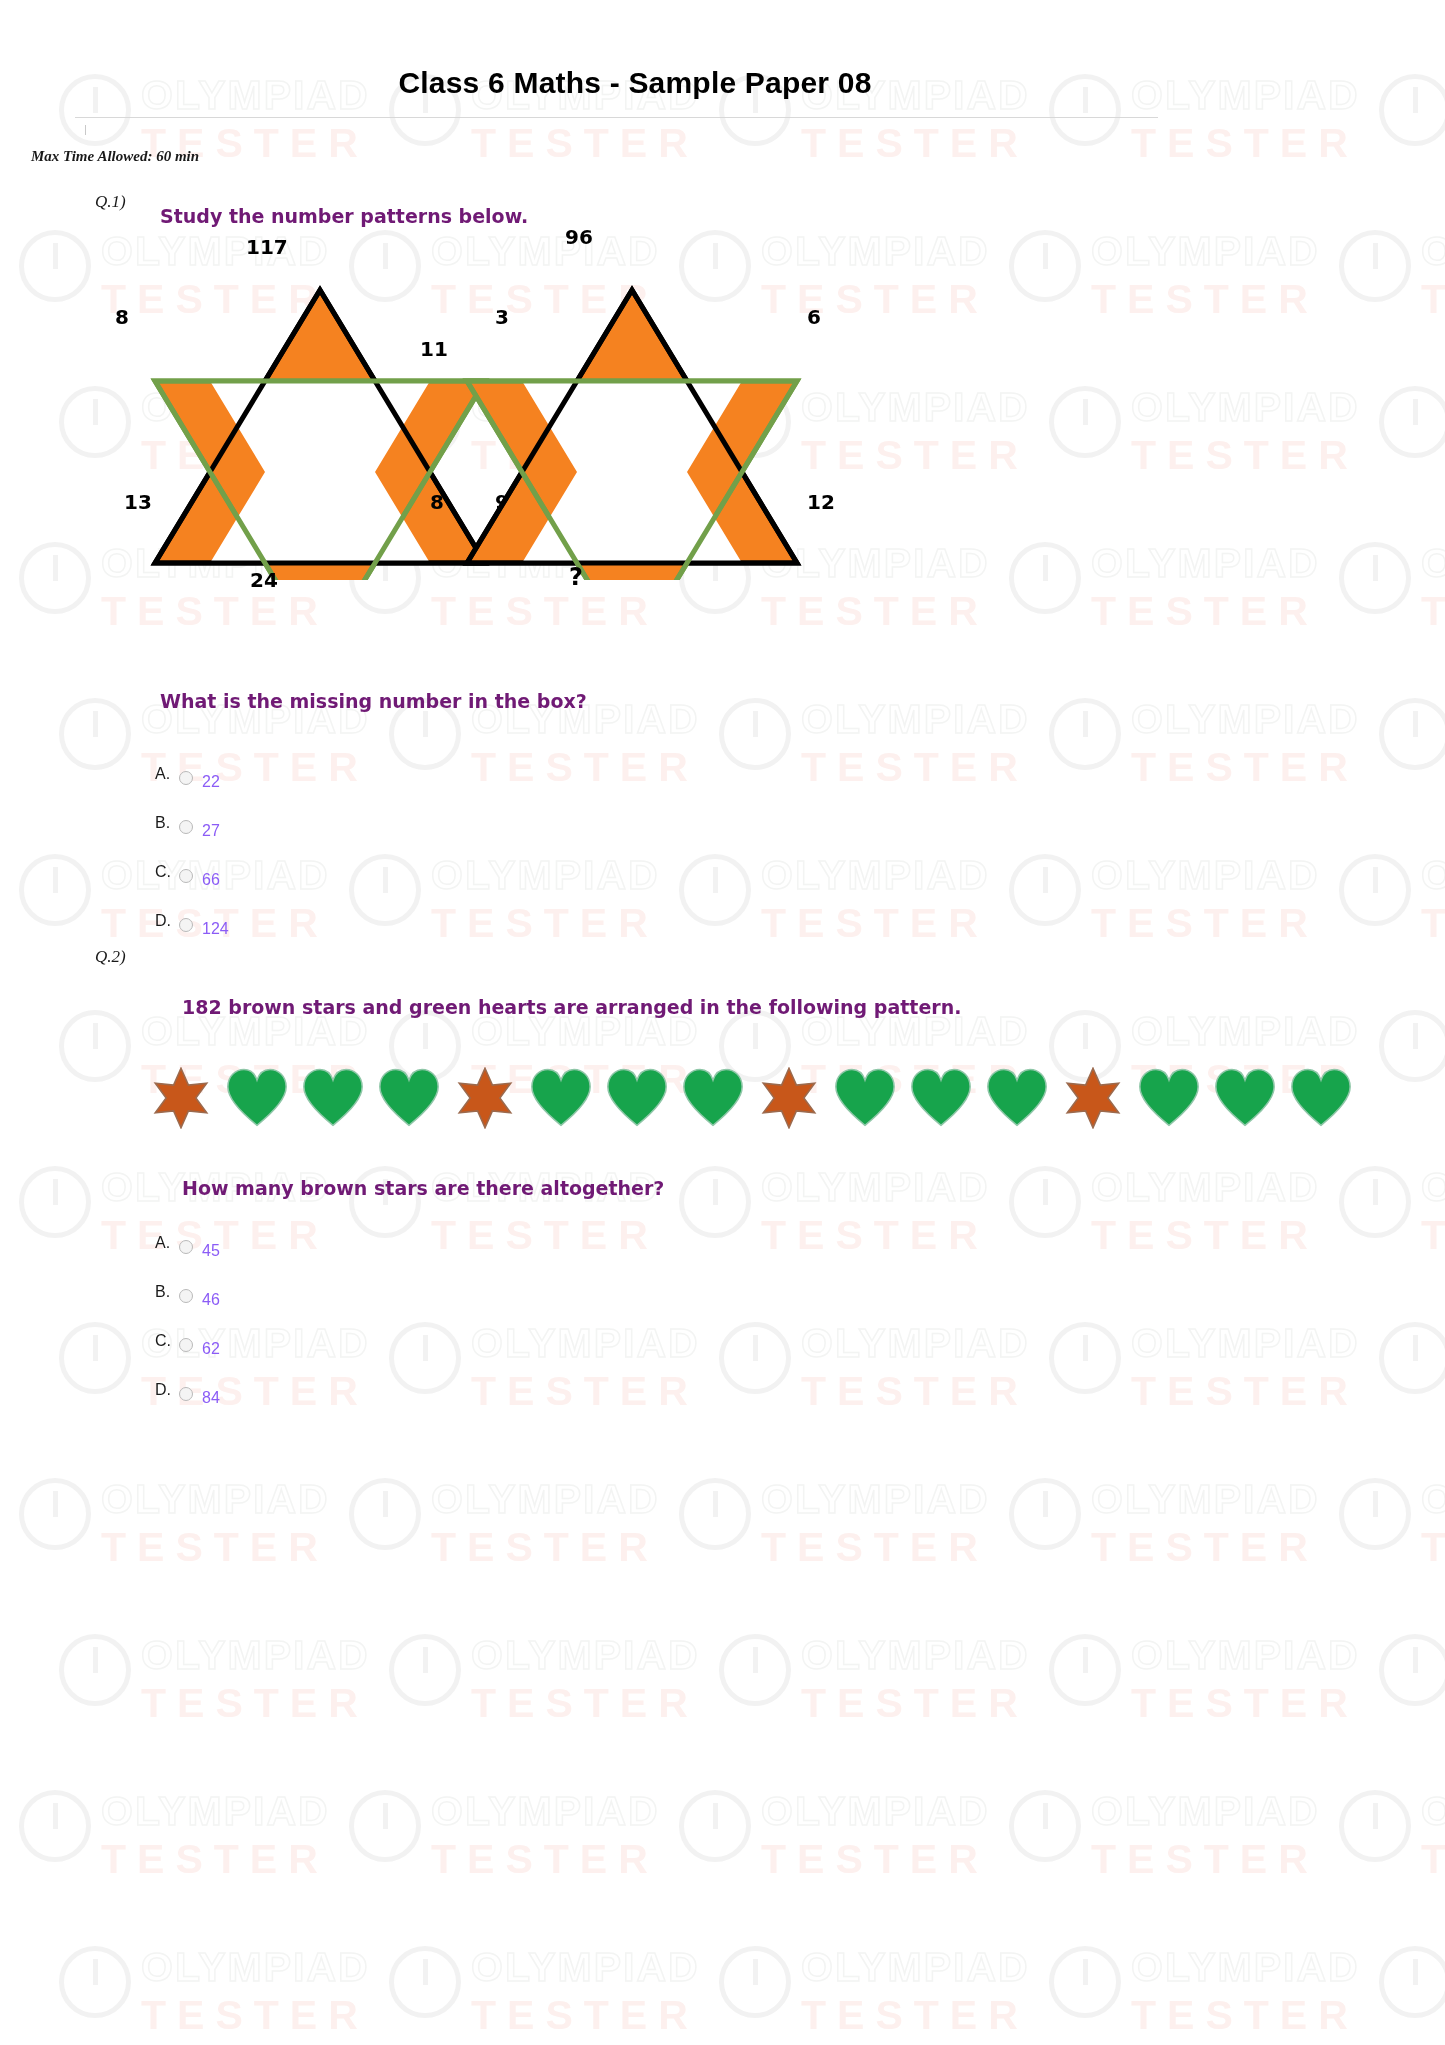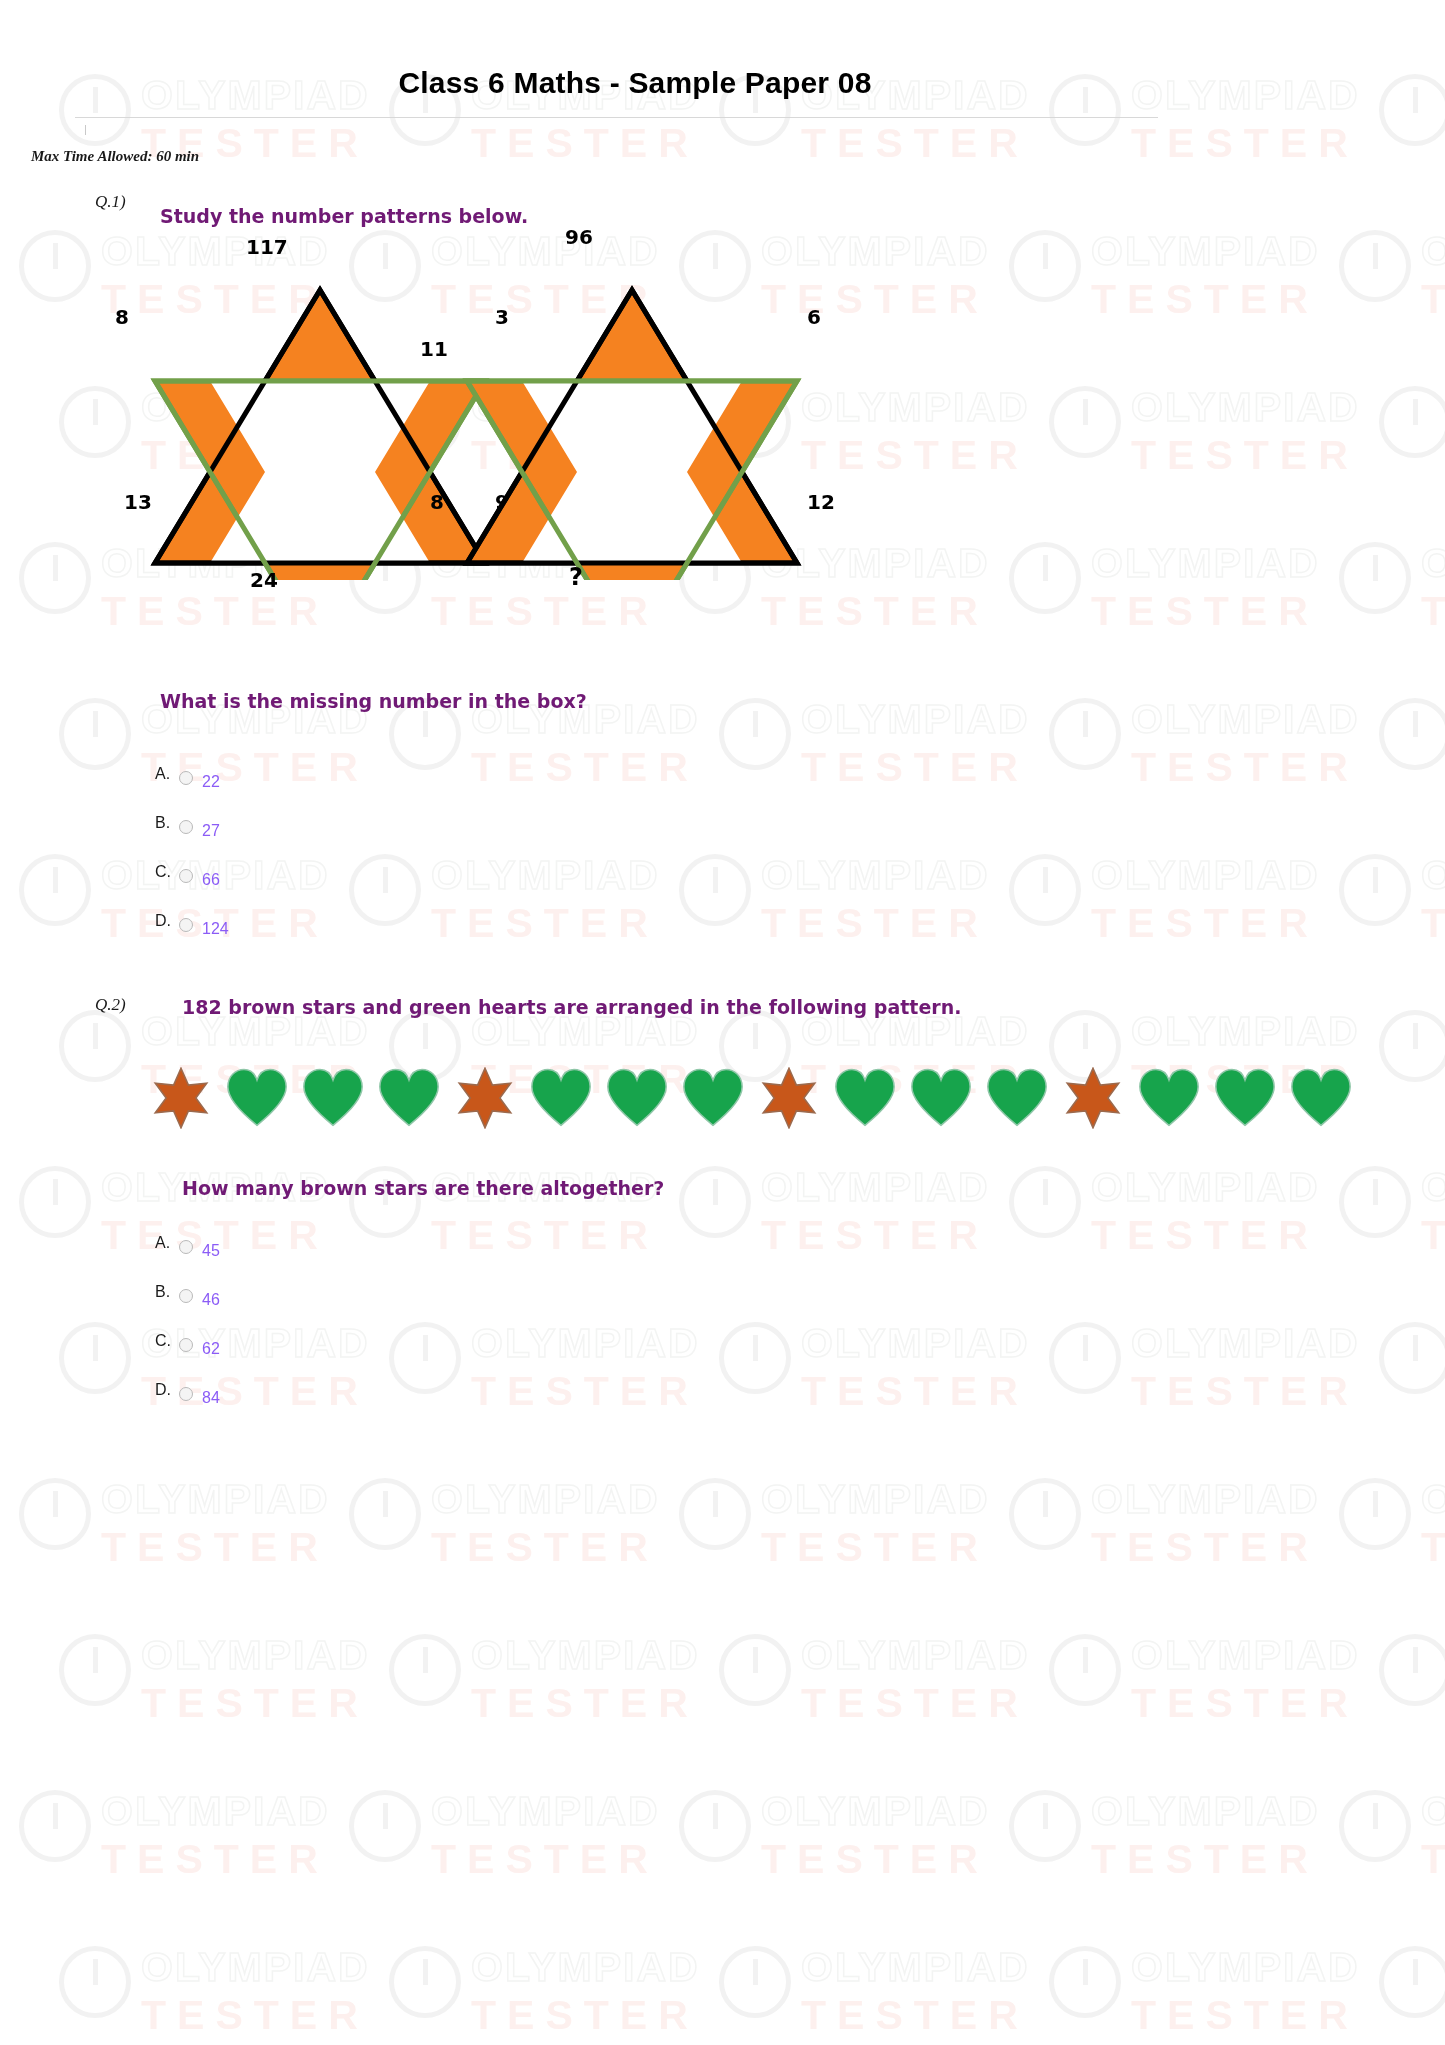--- a/index.html
+++ b/index.html
@@ -584,21 +584,21 @@
     <span class="option-letter">C.</span>
     <span class="option-radio"></span>
     <span class="option-text">66</span>
   </div>
   <div class="option-row" style="left:155px; top:912px;">
     <span class="option-letter">D.</span>
     <span class="option-radio"></span>
     <span class="option-text">124</span>
   </div>
 
-  <div class="q-number" style="left:95px; top:995px;">Q.2)</div>
+  <div class="q-number" style="left:95px; top:947px;">Q.2)</div>
   <div class="q-stem" style="left:182px; top:960px;margin-top:36px;">182 brown stars and green hearts are arranged in the following pattern.</div>
 
   <div id="pattern-row">
       <svg class="glyph" viewBox="0 0 100 100">
         <polygon points="50.00,2.00 62.00,29.22 91.57,26.00 74.00,50.00 91.57,74.00 62.00,70.78 50.00,98.00 38.00,70.78 8.43,74.00 26.00,50.00 8.43,26.00 38.00,29.22" fill="#C8571A" stroke="#9B6A4E" stroke-width="2.5"></polygon>
       </svg>
       <svg class="glyph" viewBox="0 0 100 100">
         <path d="M50 94 C 20 70, 3 50, 3 32 C 3 14, 16 4, 29 4 C 40 4, 47 12, 50 21 C 53 12, 60 4, 71 4 C 84 4, 97 14, 97 32 C 97 50, 80 70, 50 94 Z" fill="#17A44C" stroke="#8FC7A8" stroke-width="2.5"></path>
       </svg>
       <svg class="glyph" viewBox="0 0 100 100">

